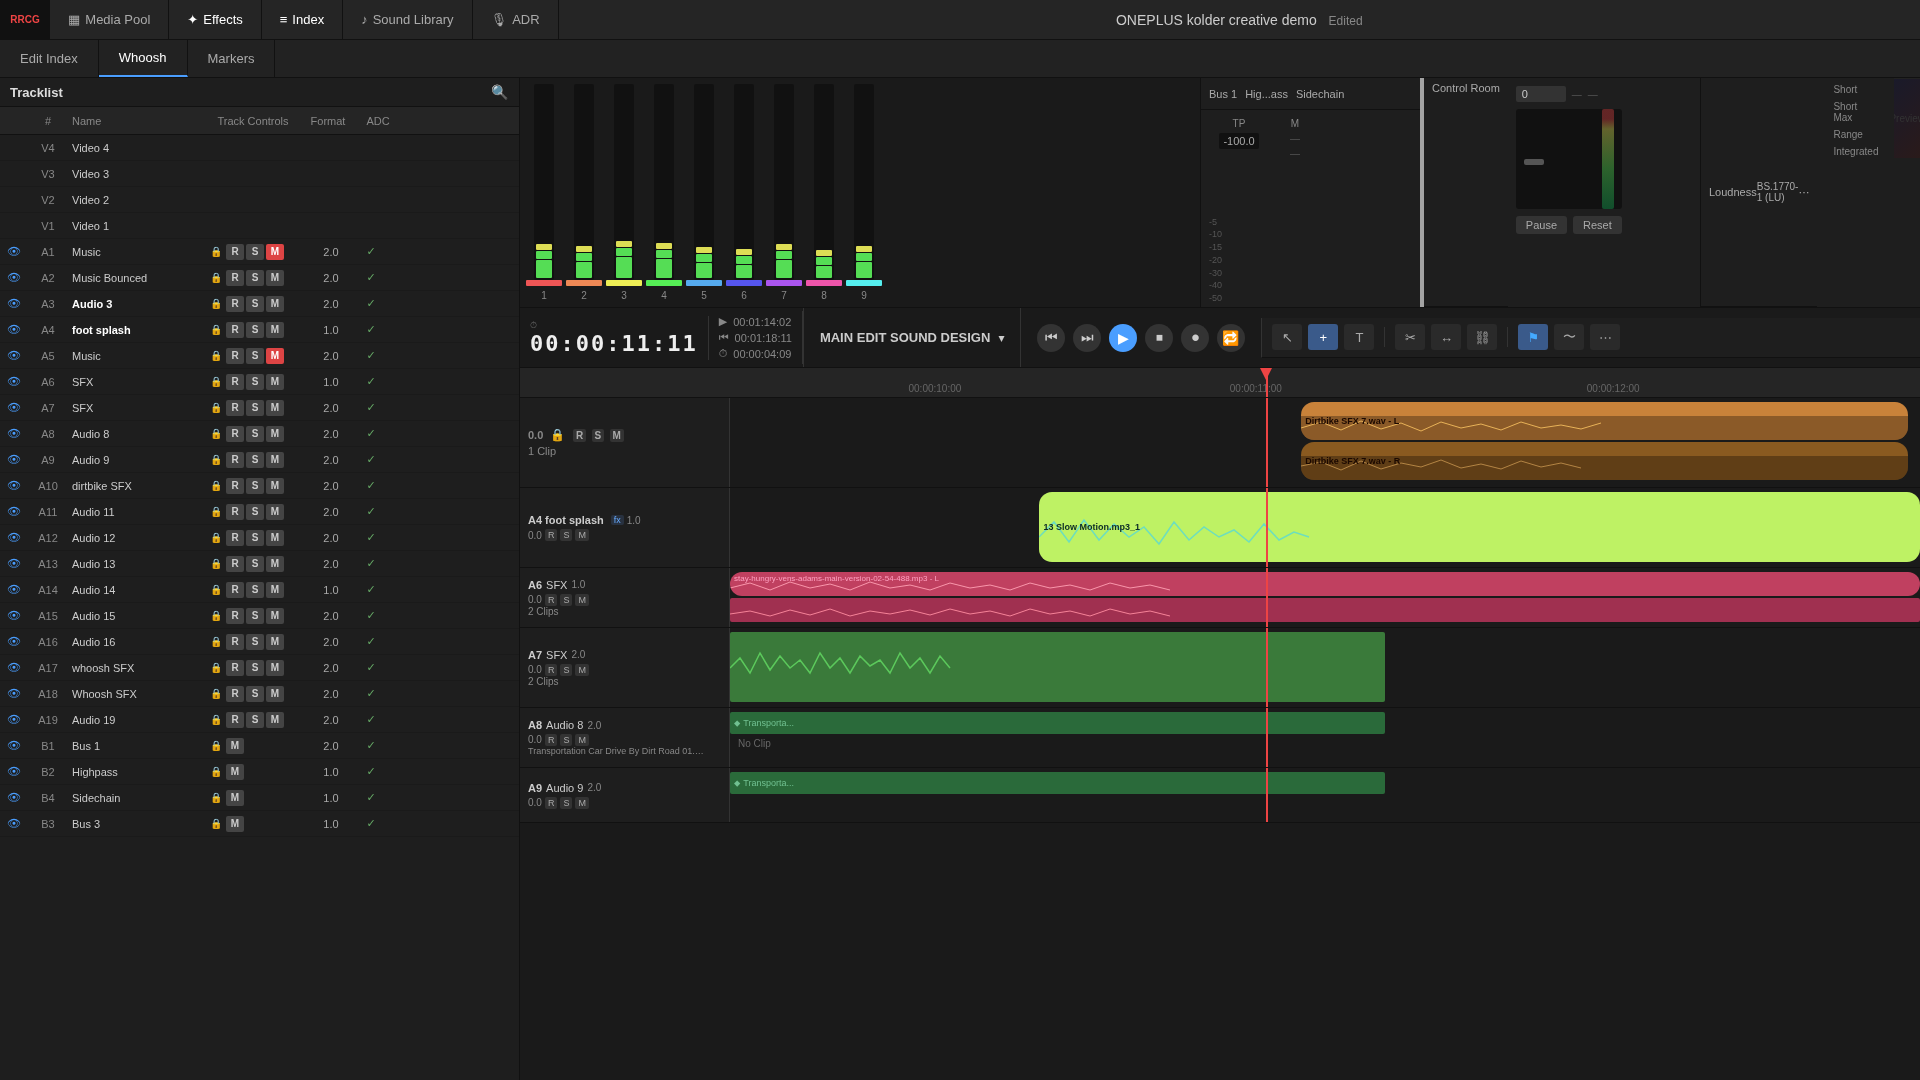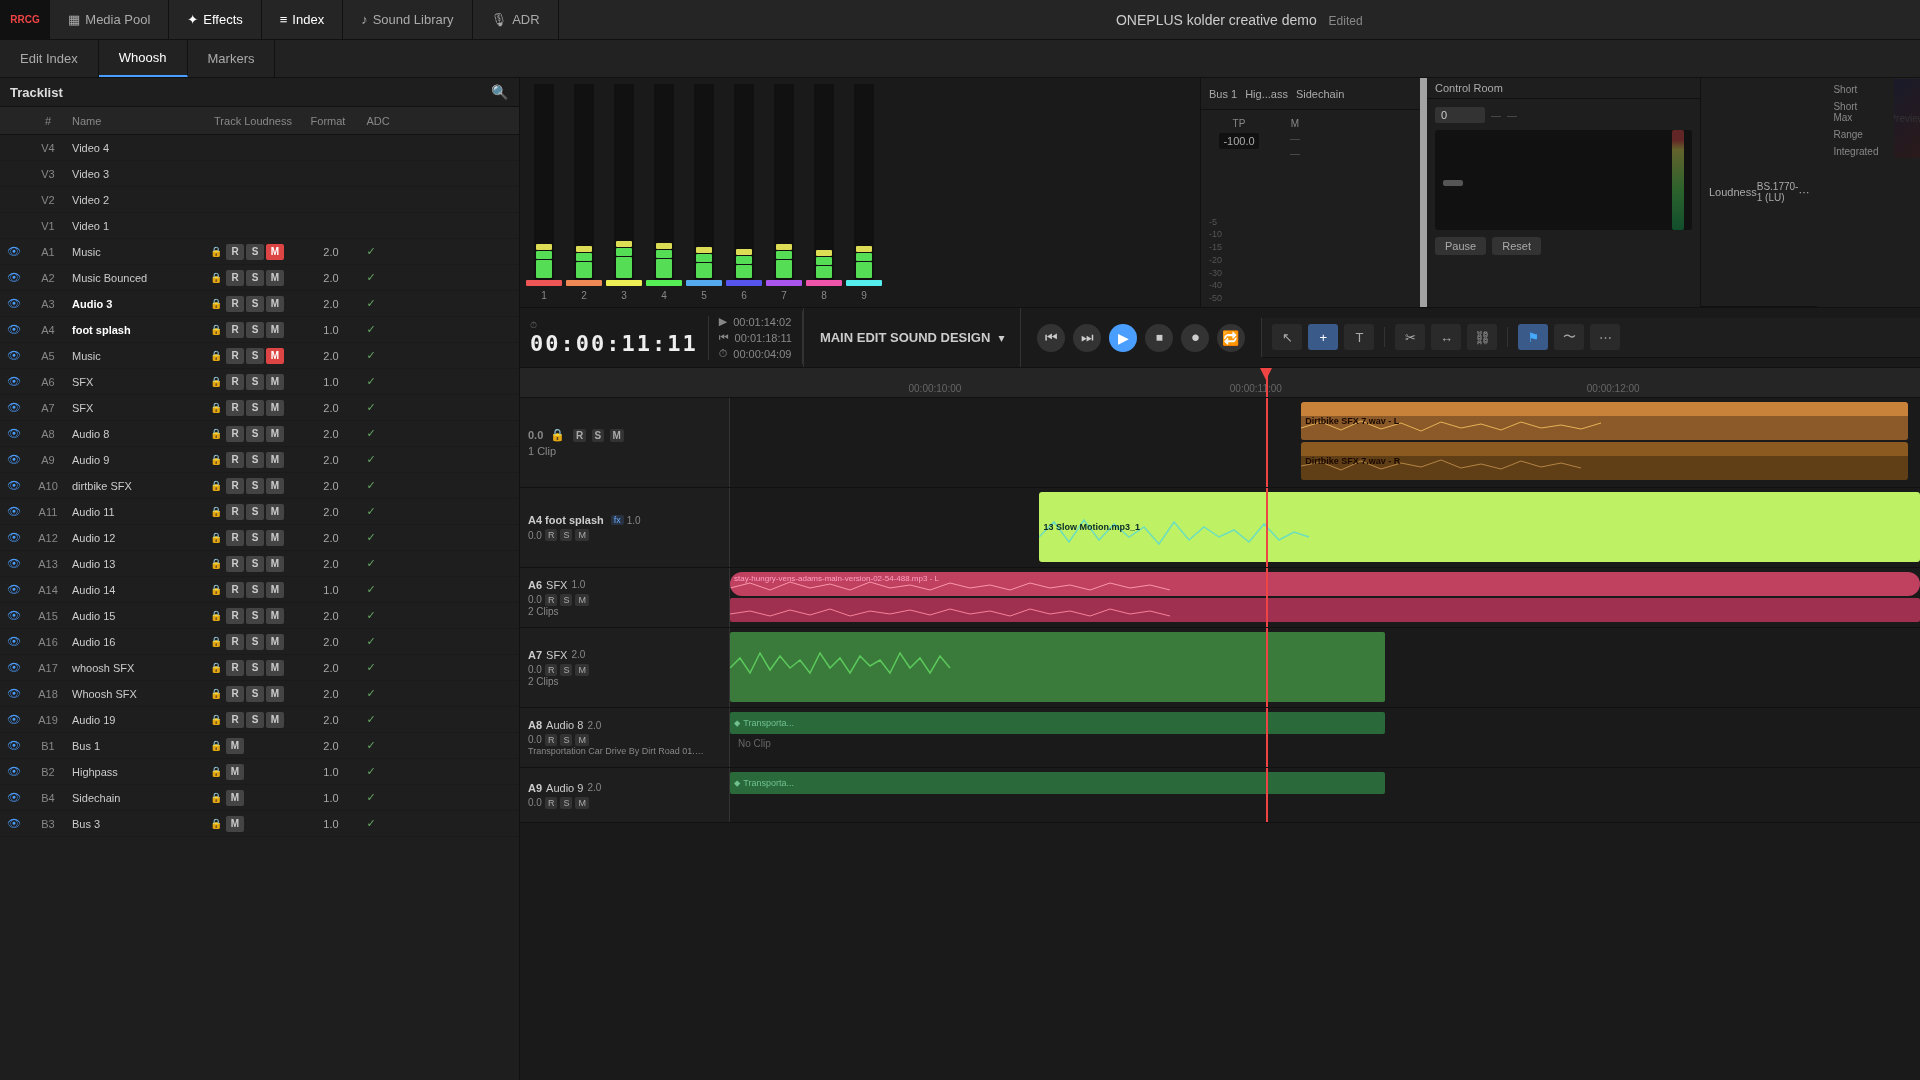--- a/index.html
+++ b/index.html
@@ -70,21 +70,21 @@
     .ch-label { font-size: 10px; color: #888; margin-top: 2px; }
     .ch-color-bar { height: 6px; width: 100%; border-radius: 1px; margin-bottom: 2px; }
 
     
     .bus-area { width: 220px; background: #1e1e1e; border-left: 1px solid #111; display: flex; flex-direction: column; }
     .bus-header { display: flex; align-items: center; height: 32px; border-bottom: 1px solid #111; padding: 0 8px; gap: 8px; }
     .bus-label { font-size: 11px; color: #aaa; }
     .bus-fader-area { display: flex; gap: 6px; padding: 8px; flex: 1; }
 
     
-    .control-room { width: 280px; background: #1e1e1e; border-left: 7px solid #a3a3a3; display: flex; flex-direction: column; }
+    .control-room { width: 280px; background: #1e1e1e; border-left: 4px solid #a3a3a3; display: flex; flex-direction: row; }
     .cr-header { font-size: 11px; color: #aaa; padding: 4px 8px; border-bottom: 1px solid #111; }
     .cr-btn { background: #333; color: #aaa; border: none; padding: 3px 10px; border-radius: 3px; cursor: pointer; font-size: 11px; }
 
     
     .loudness-area { width: 220px; background: #1e1e1e; border-left: 1px solid #111; display: flex; flex-direction: row; }
     .loudness-header { display: flex; align-items: center; justify-content: space-between; padding: 4px 8px; border-bottom: 1px solid #111; font-size: 11px; color: #aaa; }
     .loudness-row { display: flex; align-items: center; justify-content: space-between; padding: 2px 8px; font-size: 10px; color: #888; }
     .loudness-val { color: #aaa; }
 
     
@@ -106,21 +106,21 @@
     .timeline-ruler { height: 30px; background: #252525; border-bottom: 1px solid #111; position: relative; display: flex; align-items: center; overflow: hidden; }
     .ruler-mark { position: absolute; top: 0; height: 100%; display: flex; align-items: flex-end; padding-bottom: 3px; font-size: 10px; color: #666; }
 
     .timeline-tracks { flex: 1; overflow: hidden; position: relative; }
     .tl-track { display: flex; border-bottom: 1px solid #111; height: 50px; }
     .tl-track-header { width: 210px; background: #1e1e1e; border-right: 1px solid #333; display: flex; flex-direction: column; justify-content: center; padding: 4px 8px; flex-shrink: 0; }
     .tl-track-name { font-size: 12px; color: #ccc; font-weight: bold; }
     .tl-track-content { flex: 1; position: relative; overflow: hidden; }
 
     
-    .clip { position: absolute; top: 4px; border-radius: 3px; overflow: hidden; display: flex; align-items: center; padding: 6px 4px; cursor: pointer; font-size: 10px; }
+    .clip { position: absolute; top: 4px; border-radius: 13px; overflow: hidden; display: flex; align-items: center; padding: 6px 4px; cursor: pointer; font-size: 10px; }
     .clip-label { color: rgba(0,0,0,0.8); font-size: 10px; overflow: hidden; white-space: nowrap; text-overflow: ellipsis; z-index: 1; font-weight: bold; }
 
     
     ::-webkit-scrollbar { width: 6px; height: 6px; }
     ::-webkit-scrollbar-track { background: #1a1a1a; }
     ::-webkit-scrollbar-thumb { background: #444; border-radius: 3px; }
 
     .clip-orange { background: #c8823a; height: 42px; }
     .clip-cyan { background: #bef264; height: 72px; }
 
@@ -175,21 +175,21 @@
 
   <div class="left-panel">
     <div class="tracklist-header">
       <span class="tracklist-title">Tracklist</span>
       <span class="search-icon-btn">🔍</span>
     </div>
     <div class="track-cols">
       <div class="col-eye"></div>
       <div class="col-num">#</div>
       <div class="col-name">Name</div>
-      <div class="col-controls">Track Loudness</div>
+      <div class="col-controls">Track Controls</div>
       <div class="col-format">Format</div>
       <div class="col-adc">ADC</div>
     </div>
     <div class="track-list" id="track-list-container">
         <div class="track-row">
     <span class="track-eye"></span>
     <span class="track-num">V4</span>
     <span class="track-name ">Video 4</span>
 
     <div class="track-btns"></div>

